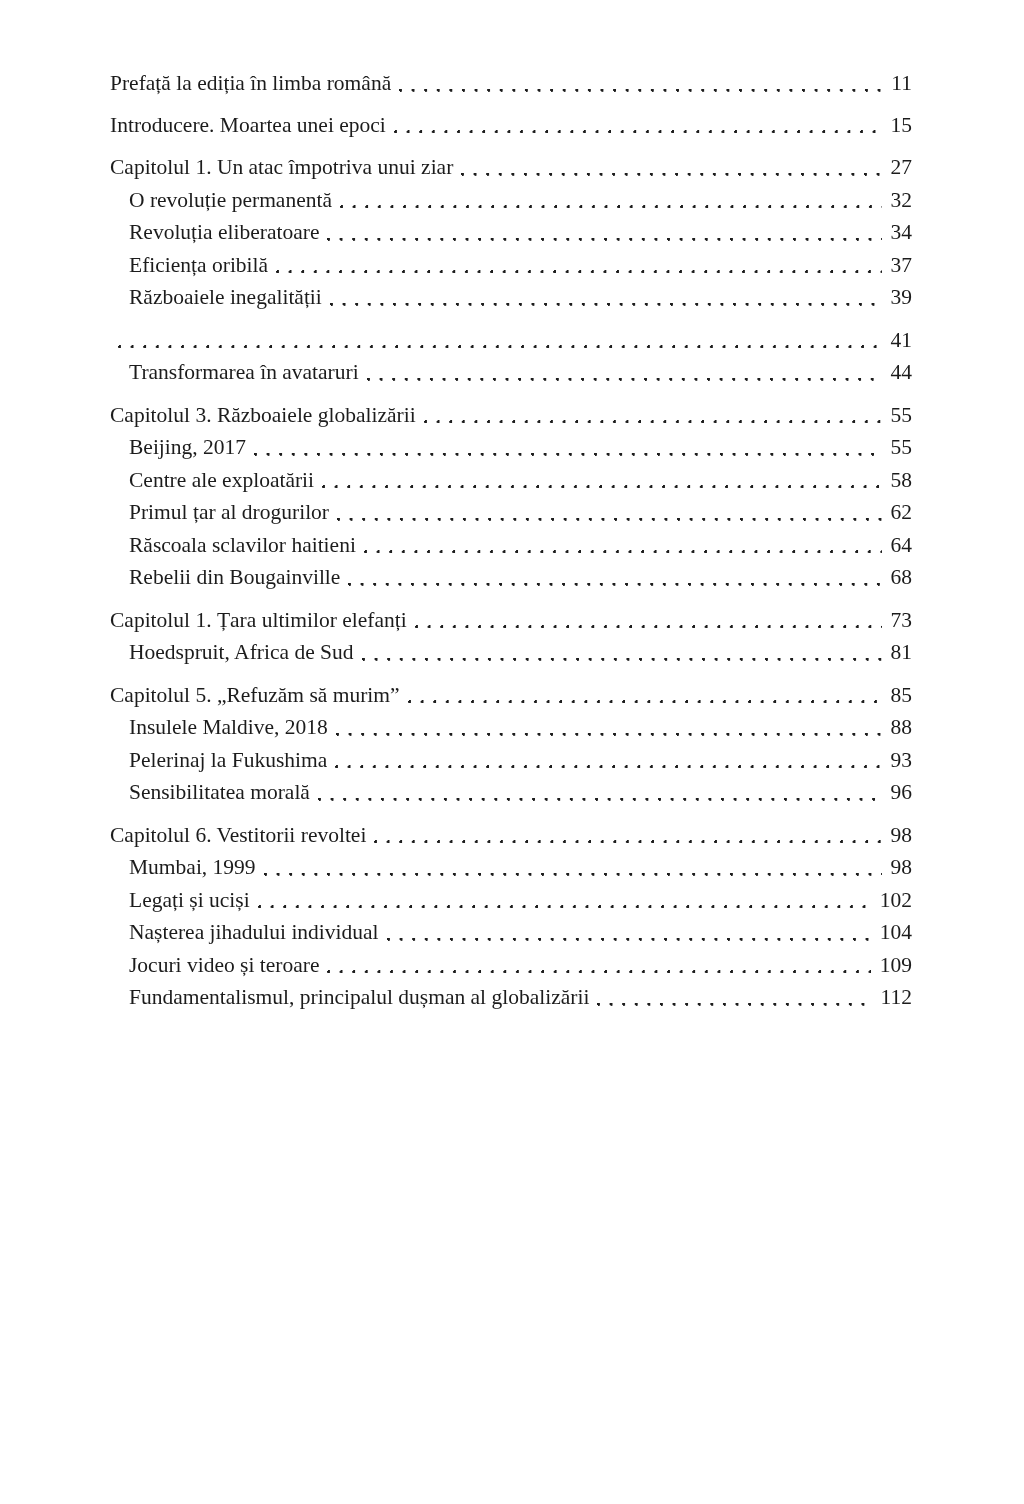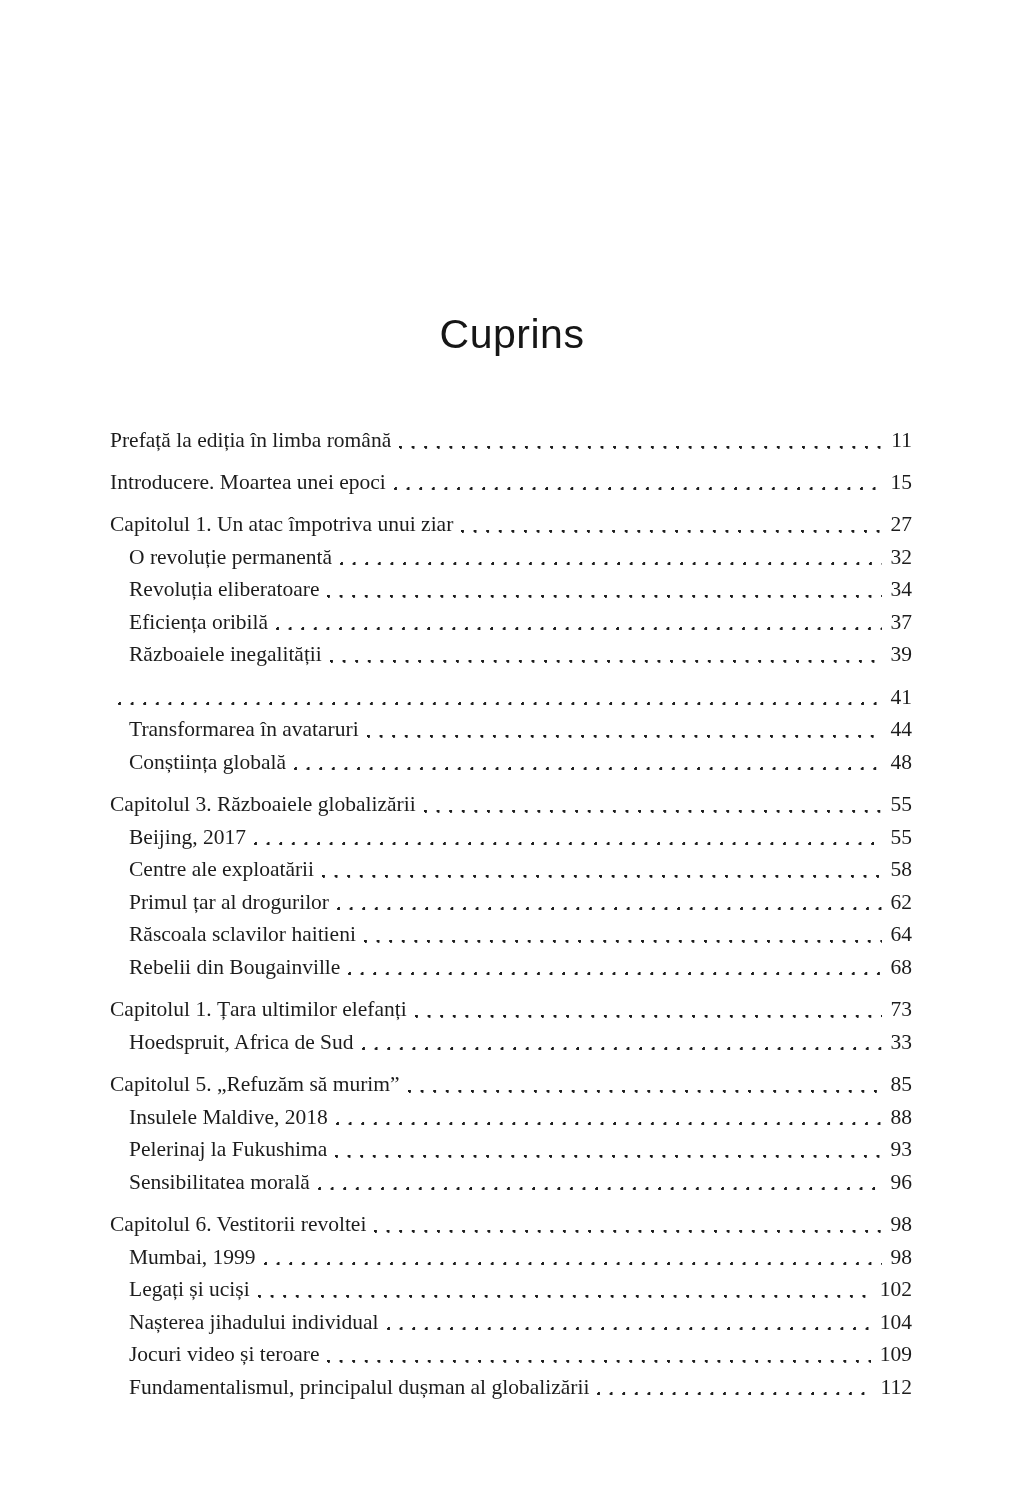--- a/index.html
+++ b/index.html
@@ -59,21 +59,20 @@
   .page-num {
     flex: 0 0 auto;
     white-space: nowrap;
     text-align: right;
   }
 </style>
 </head>
 <body>
 
 <div class="page">
-  <h1 class="title">Cuprins</h1>
   <nav class="toc" id="toc">
       <div class="toc-row level0 italic">
         <span class="label">Prefață la ediția în limba română</span>
         <span class="leader"></span>
         <span class="page-num">11</span>
       </div>
       <div class="toc-row level0">
         <span class="label">Introducere. Moartea unei epoci</span>
         <span class="leader"></span>
         <span class="page-num">15</span>
@@ -105,25 +104,20 @@
       </div>
       <div class="toc-row level0">
         <span class="leader"></span>
         <span class="page-num">41</span>
       </div>
       <div class="toc-row level1">
         <span class="label">Transformarea în avataruri</span>
         <span class="leader"></span>
         <span class="page-num">44</span>
       </div>
-      <div class="toc-row level1">
-        <span class="label">Conștiința globală</span>
-        <span class="leader"></span>
-        <span class="page-num">48</span>
-      </div>
       <div class="toc-row level0">
         <span class="label">Capitolul 3. Războaiele globalizării</span>
         <span class="leader"></span>
         <span class="page-num">55</span>
       </div>
       <div class="toc-row level1">
         <span class="label">Beijing, 2017</span>
         <span class="leader"></span>
         <span class="page-num">55</span>
       </div>
@@ -148,21 +142,21 @@
         <span class="page-num">68</span>
       </div>
       <div class="toc-row level0">
         <span class="label">Capitolul 1. Țara ultimilor elefanți</span>
         <span class="leader"></span>
         <span class="page-num">73</span>
       </div>
       <div class="toc-row level1">
         <span class="label">Hoedspruit, Africa de Sud</span>
         <span class="leader"></span>
-        <span class="page-num">33</span>
+        <span class="page-num">81</span>
       </div>
       <div class="toc-row level0">
         <span class="label">Capitolul 5. „Refuzăm să murim”</span>
         <span class="leader"></span>
         <span class="page-num">85</span>
       </div>
       <div class="toc-row level1">
         <span class="label">Insulele Maldive, 2018</span>
         <span class="leader"></span>
         <span class="page-num">88</span>

